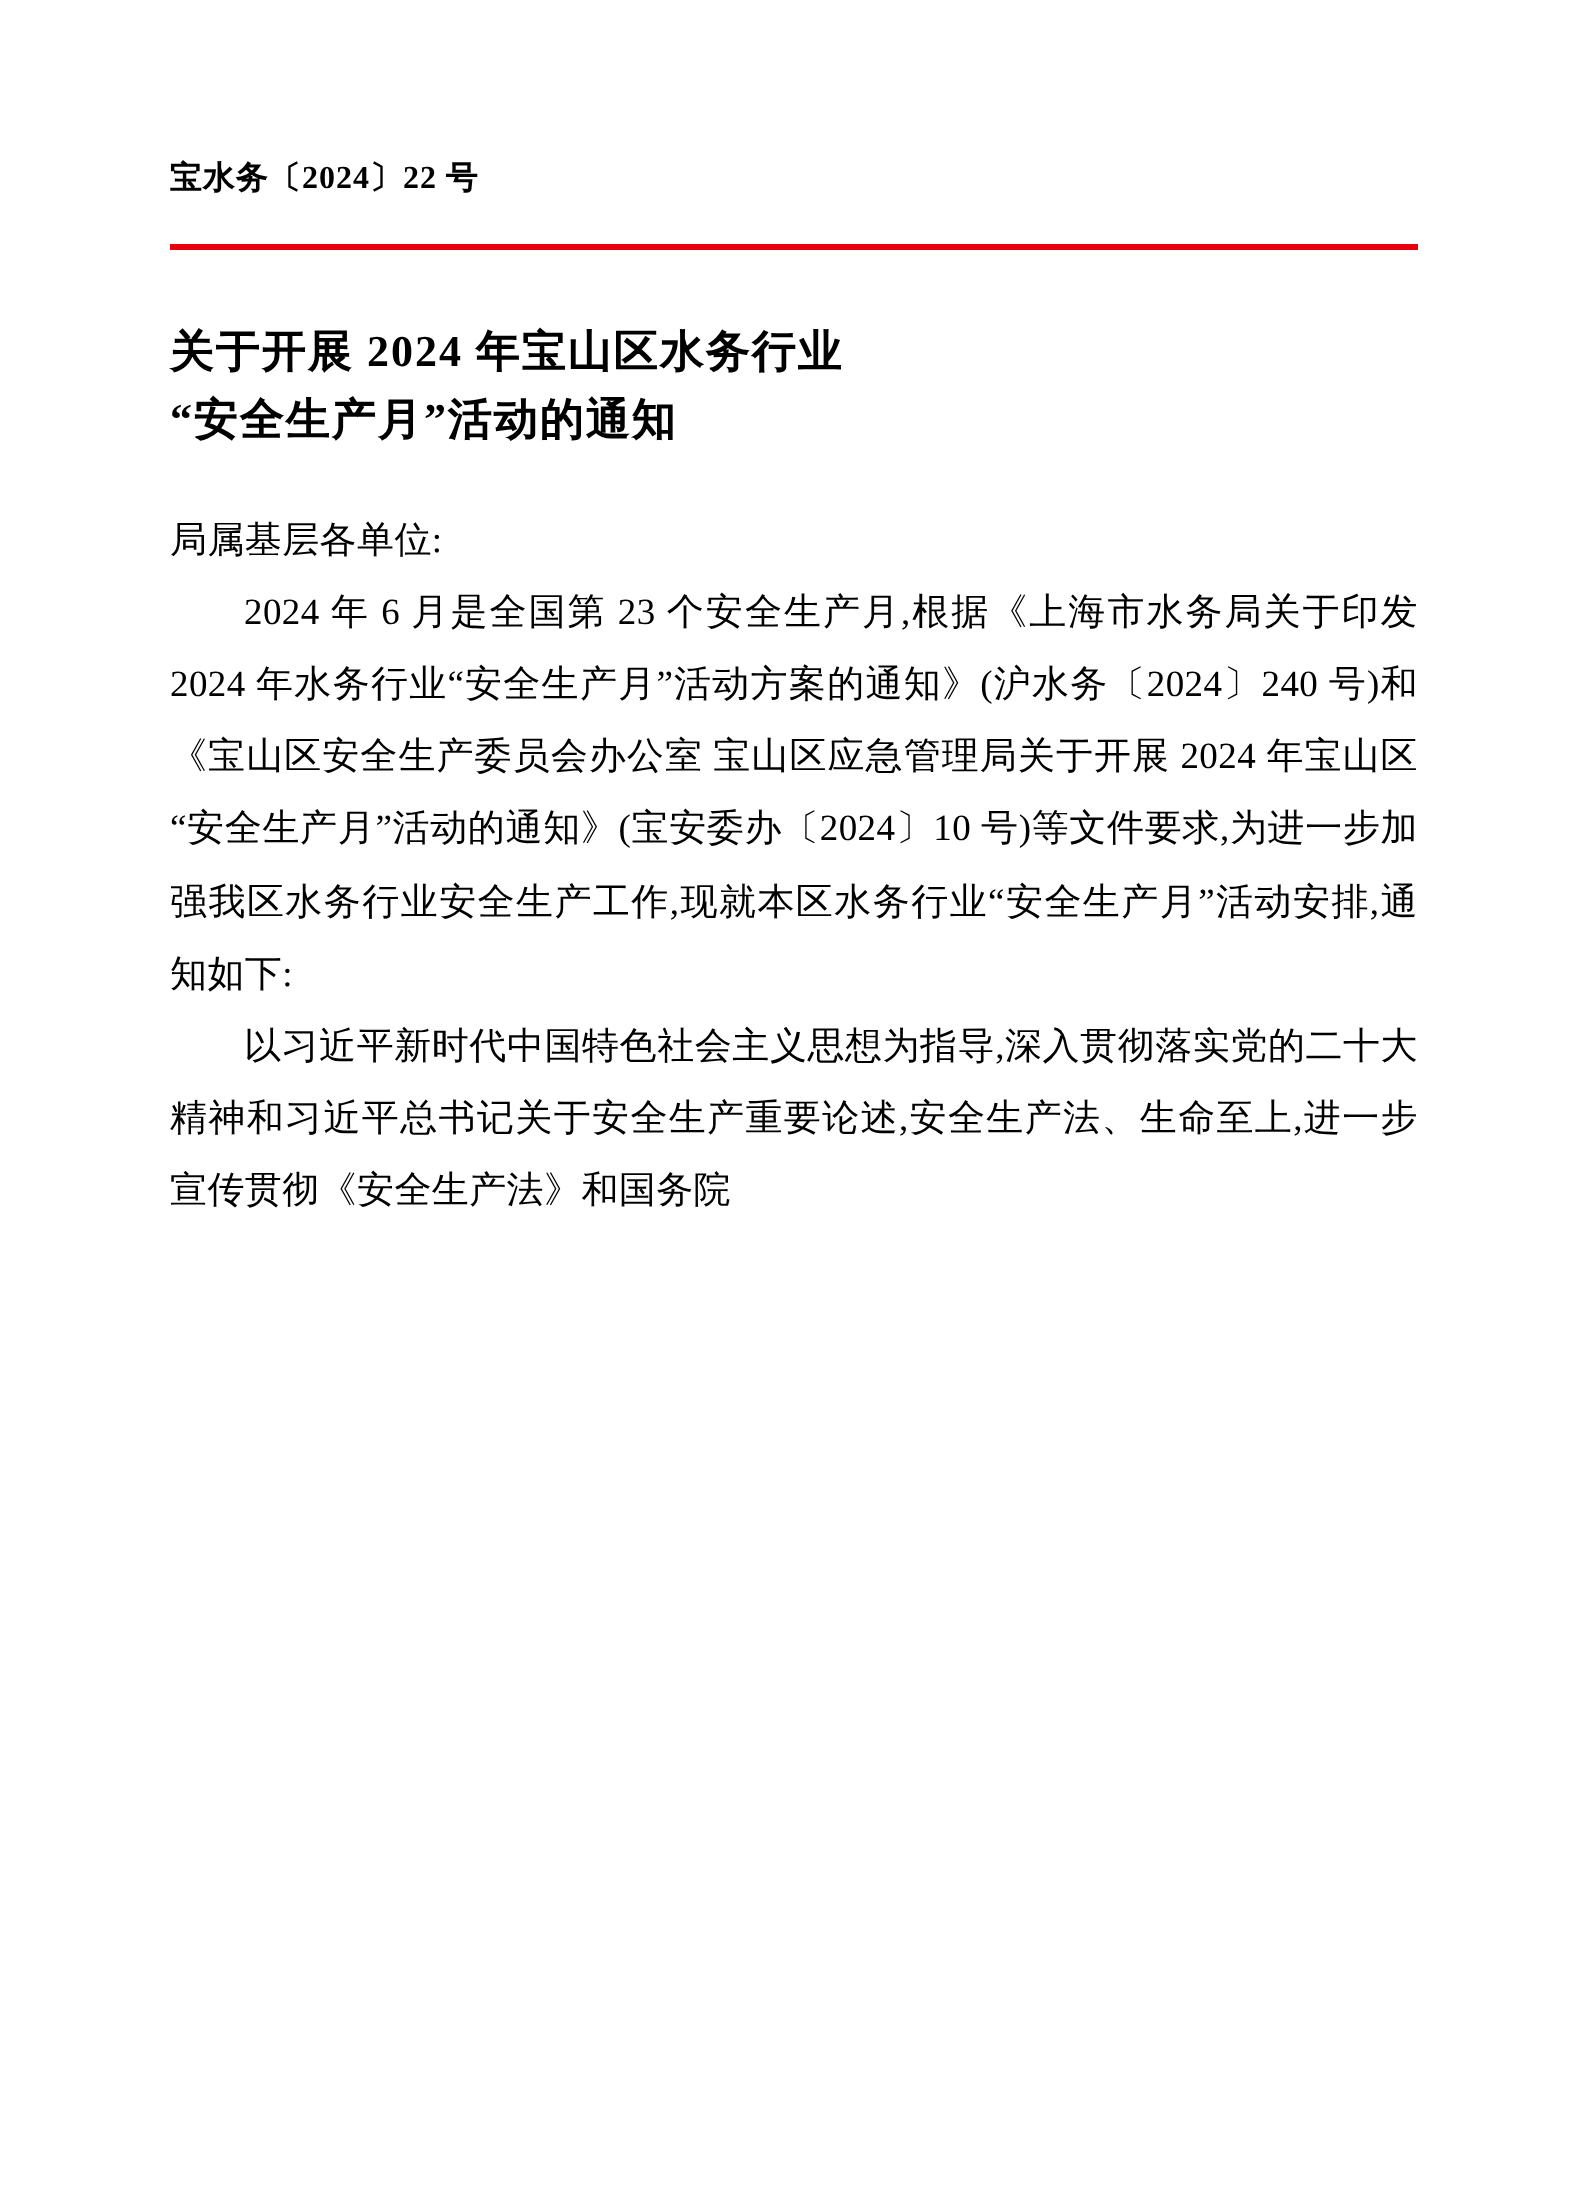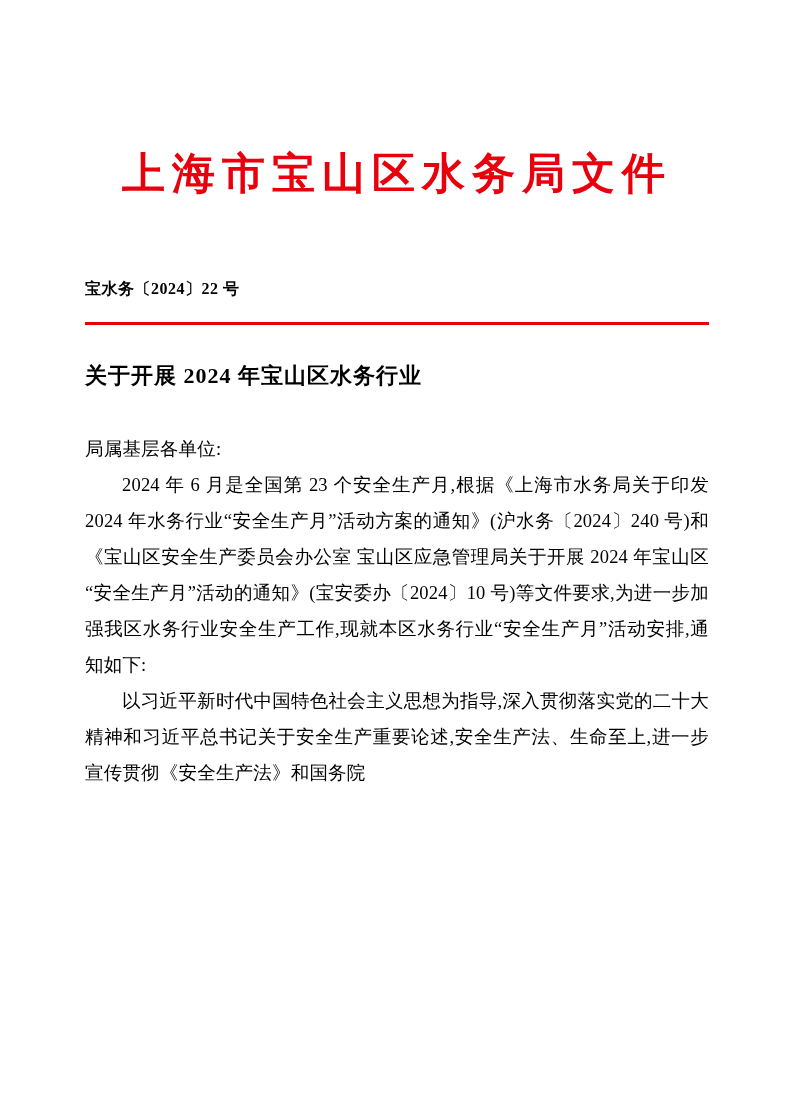--- a/index.html
+++ b/index.html
@@ -48,21 +48,21 @@
   }
   .subject {
     margin-top: 34px;
     text-align: left;
     font-size: 22px;
     font-weight: bold;
     line-height: 1.55;
     letter-spacing: 1px;
   }
   .body-text {
-    margin-top: 38px;
+    margin-top: 26px;
     font-size: 18.5px;
     line-height: 1.95;
     text-align: justify;
     letter-spacing: 0.2px;
   }
   .body-text p {
     margin: 0;
   }
   .indent {
     text-indent: 2em;
@@ -71,28 +71,28 @@
     font-weight: bold;
     text-indent: 2em;
     margin-top: 2px;
   }
 </style>
 </head>
 <body>
 
 <div class="page">
 
-  <div class="doc-title">上海市宝山区水务局文件</div>
 
   <div class="doc-number">宝水务〔2024〕22 号</div>
 
   <div class="red-rule"></div>
 
   <div class="subject">
     <div>关于开展 2024 年宝山区水务行业</div>
+    <div>“安全生产月”活动的通知</div>
   </div>
 
   <div class="body-text">
     <p>局属基层各单位:</p>
     <p class="indent">2024 年 6 月是全国第 23 个安全生产月,根据《上海市水务局关于印发 2024 年水务行业“安全生产月”活动方案的通知》(沪水务〔2024〕240 号)和《宝山区安全生产委员会办公室 宝山区应急管理局关于开展 2024 年宝山区“安全生产月”活动的通知》(宝安委办〔2024〕10 号)等文件要求,为进一步加强我区水务行业安全生产工作,现就本区水务行业“安全生产月”活动安排,通知如下:</p>
     <p class="indent">以习近平新时代中国特色社会主义思想为指导,深入贯彻落实党的二十大精神和习近平总书记关于安全生产重要论述,安全生产法、生命至上,进一步宣传贯彻《安全生产法》和国务院</p>
   </div>
 
 </div>
 

